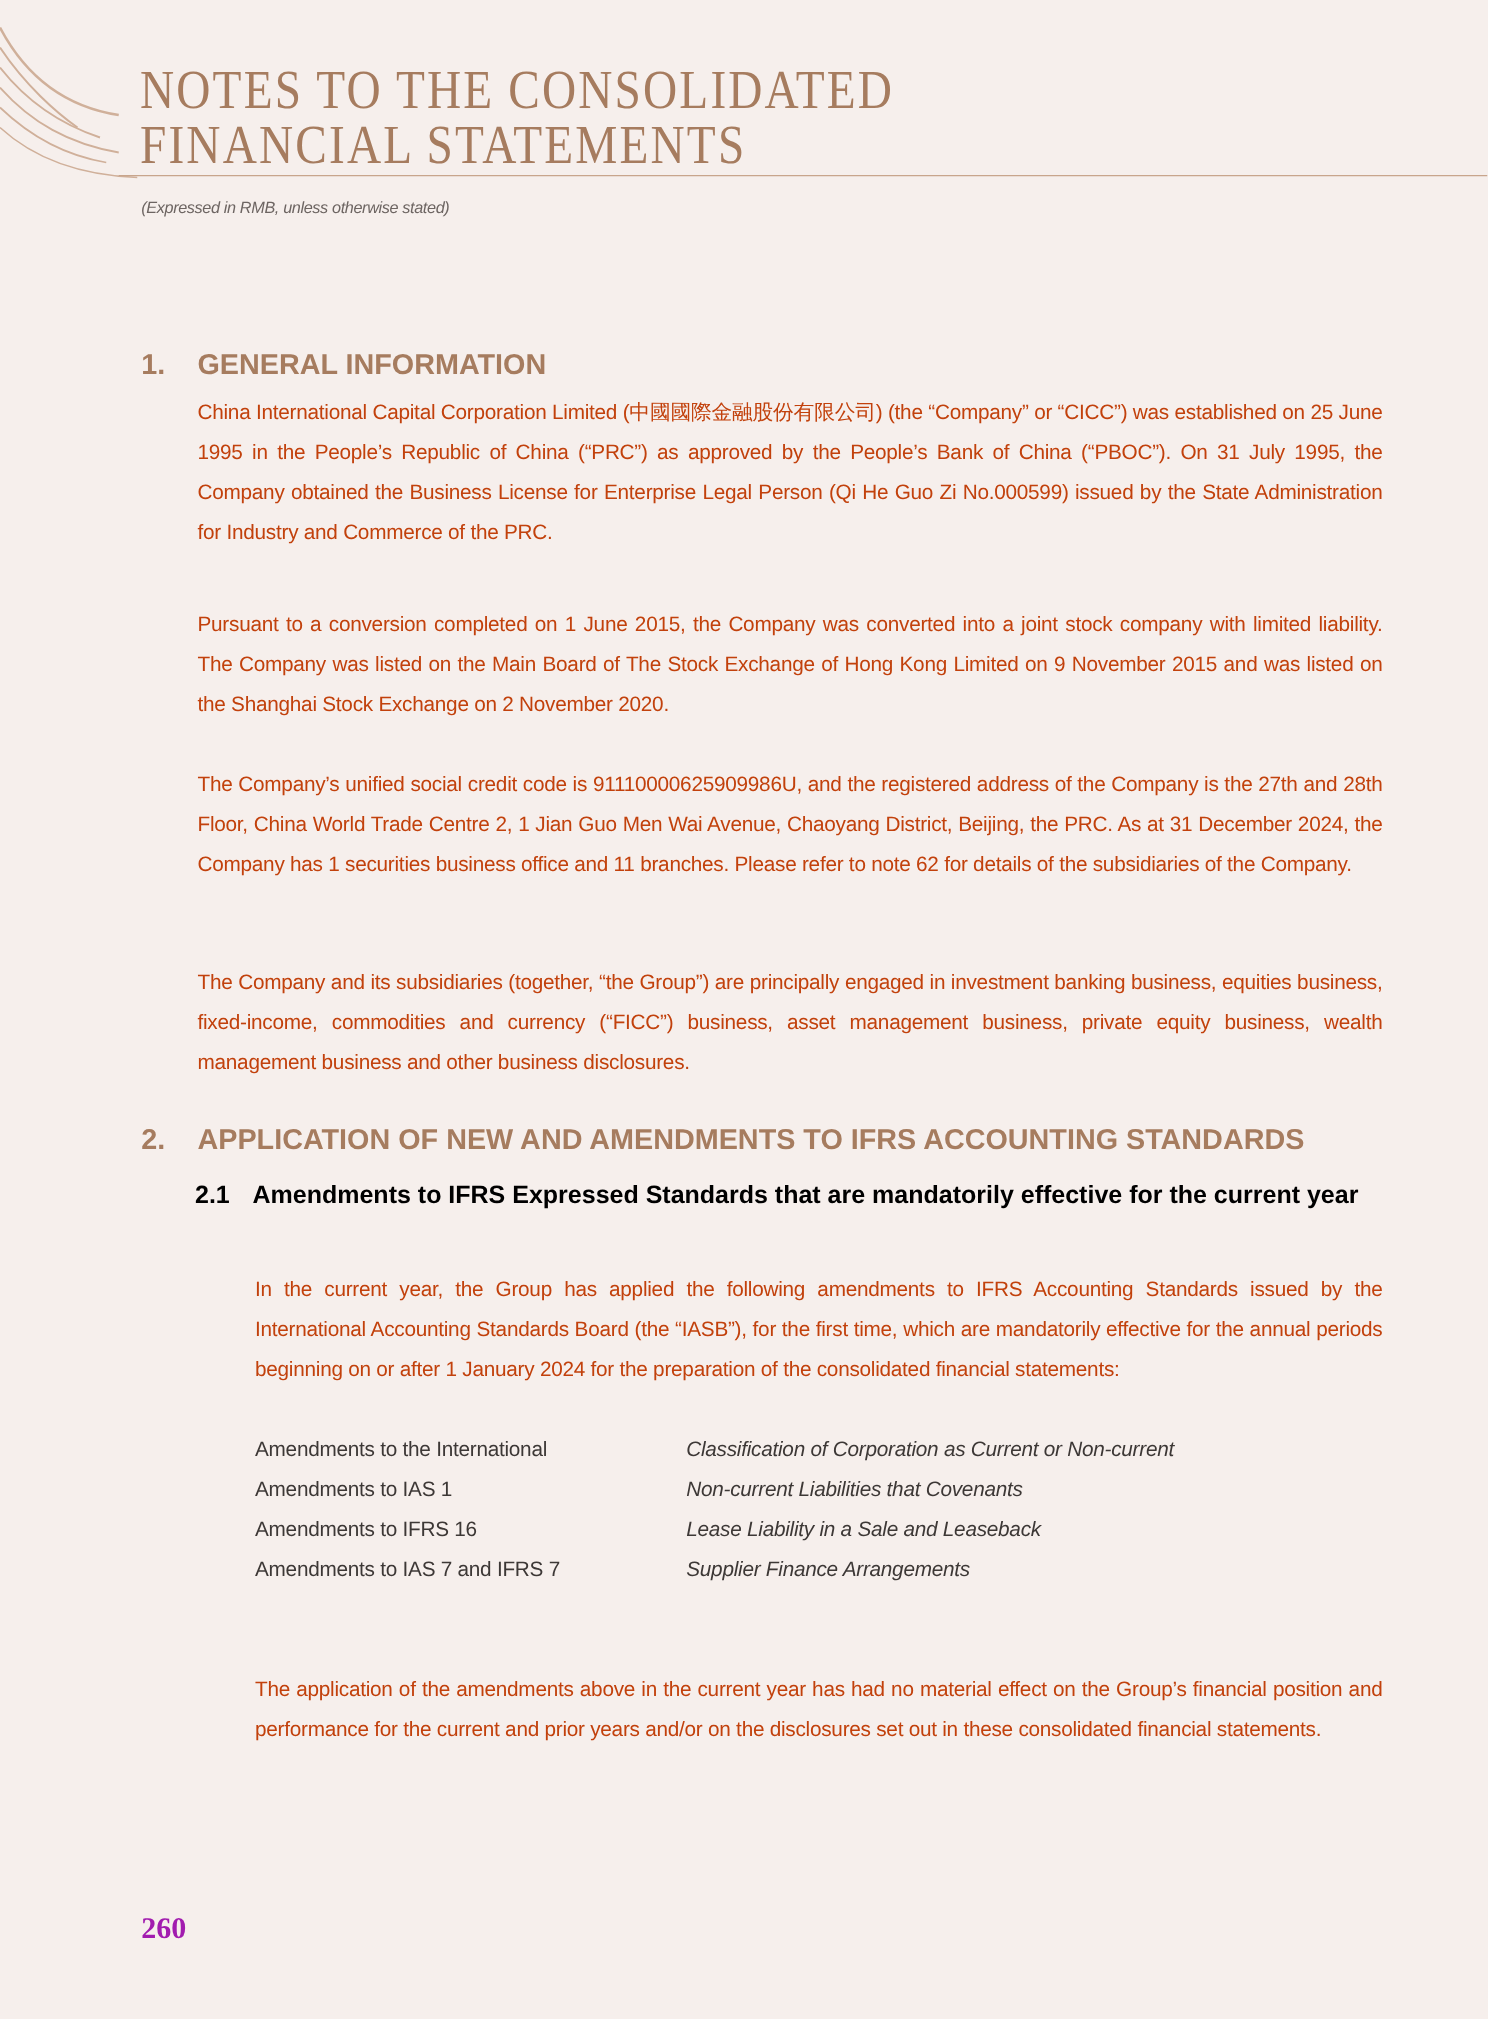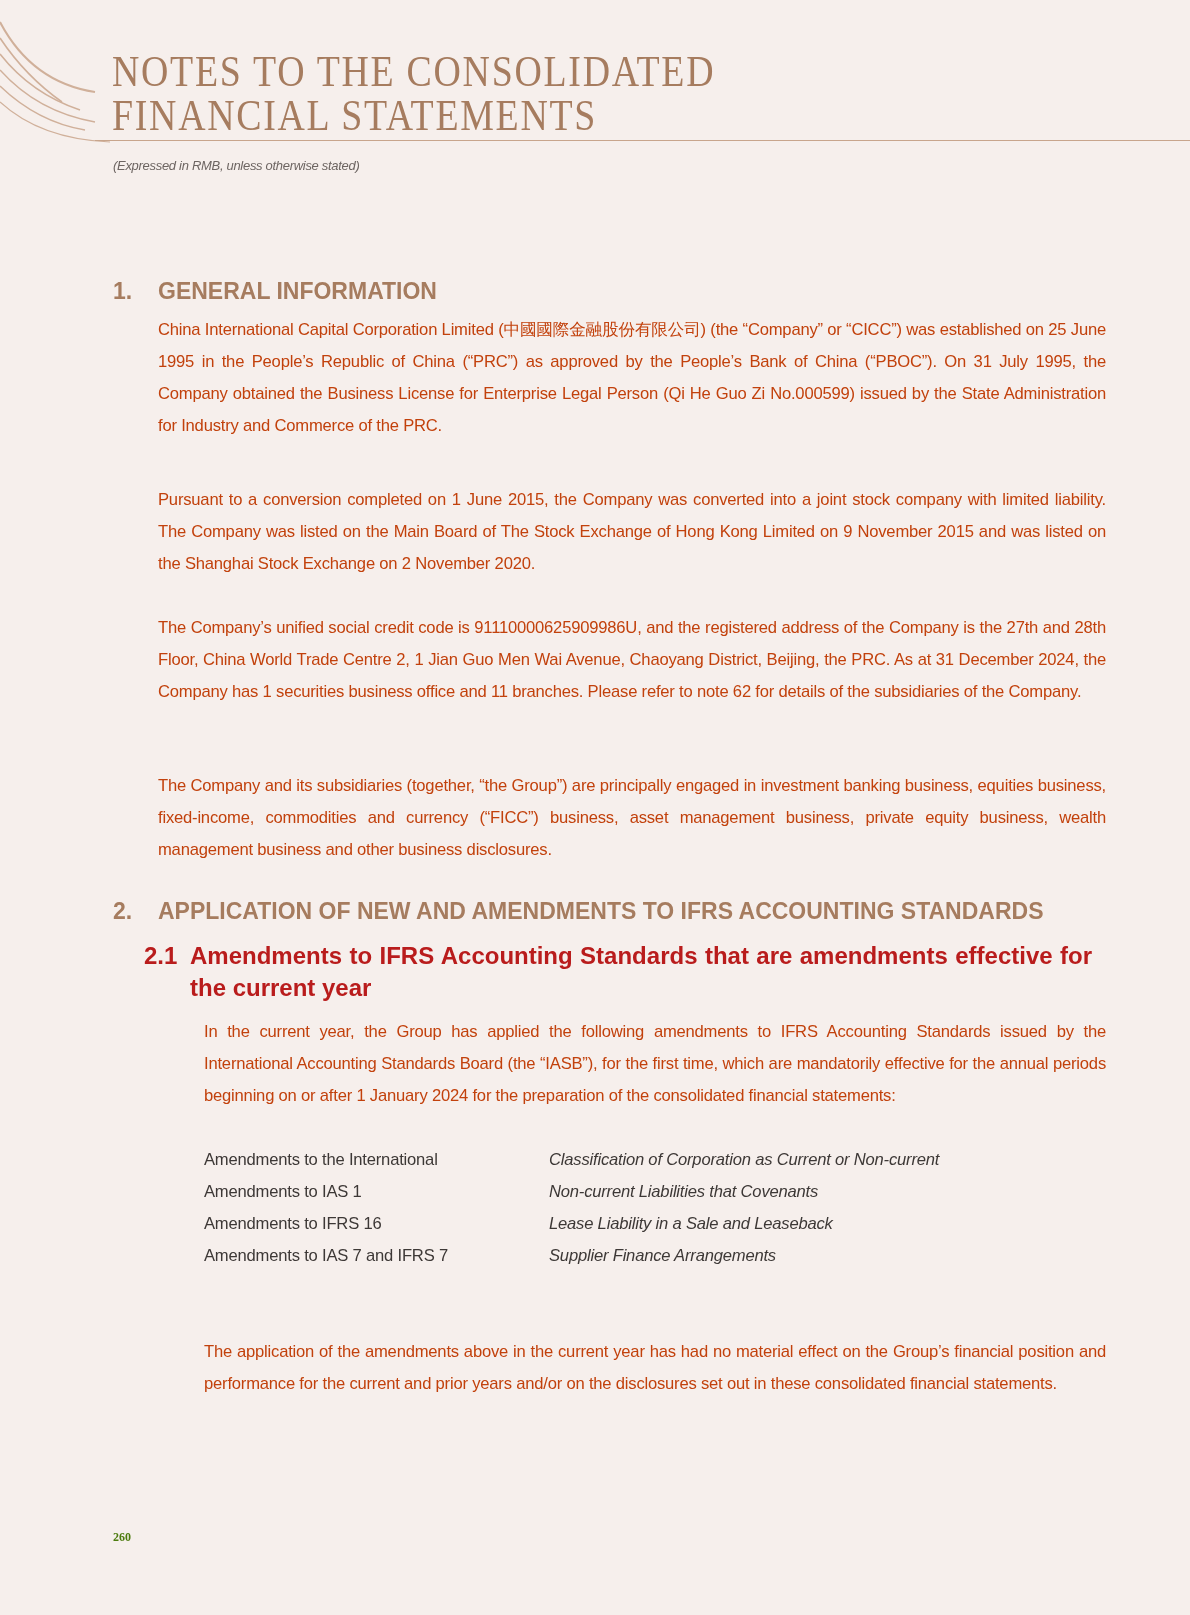--- a/index.html
+++ b/index.html
@@ -38,35 +38,35 @@
     }
     .section-head .num { display: inline-block; width: 45px; }
     .body-text {
       position: absolute;
       font-size: 16.6px; line-height: 32px;
       color: #c2410c;
       text-align: justify;
       letter-spacing: -0.2px;
     }
     .sub-head {
-      position: absolute; left: 144px; width: 948px;
-      font-size: 24px; font-weight: bold; color: #b91c1c;
+      position: absolute; left: 156px; width: 948px;
+      font-size: 20px; font-weight: bold; color: #000000;
       line-height: 32px;
     }
     .sub-head .num { position: absolute; left: 0; top: 0; }
     .sub-head .txt { display: block; margin-left: 46px; text-align: justify; }
     .amend-table { position: absolute; left: 204px; top: 1144px; width: 900px; }
     .amend-row { display: flex; font-size: 16.6px; line-height: 32px; letter-spacing: -0.2px; }
     .amend-row .col1 { width: 345px; }
     .amend-row .col2 { font-style: italic; }
     .indent { padding-left: 17px; }
     .page-num {
       position: absolute; left: 113px; top: 1530px;
       font-family: "Liberation Serif", serif;
-      font-size: 12px; font-weight: bold; color: #4d7c0f;
+      font-size: 24px; font-weight: bold; color: #a21caf;
     }
   </style>
 </head>
 <body>
 
 <svg class="swoosh" viewBox="0 0 110 125">
   <g fill="none" stroke="#d0b09a" stroke-width="2">
     <path d="M0,2 C20,40 50,65 95,72"></path>
     <path d="M0,18 C20,48 45,70 62,82" stroke-width="1.6"></path>
     <path d="M0,34 C22,62 50,80 80,90" stroke-width="1.6"></path>
@@ -89,21 +89,21 @@
 <p class="body-text" style="left:158px; top:314px; width:948px; margin:0;">China International Capital Corporation Limited (中國國際金融股份有限公司) (the “Company” or “CICC”) was established on 25 June 1995 in the People’s Republic of China (“PRC”) as approved by the People’s Bank of China (“PBOC”). On 31 July 1995, the Company obtained the Business License for Enterprise Legal Person (Qi He Guo Zi No.000599) issued by the State Administration for Industry and Commerce of the PRC.</p>
 <p class="body-text" style="left:158px; top:484px; width:948px; margin:0;">Pursuant to a conversion completed on 1 June 2015, the Company was converted into a joint stock company with limited liability. The Company was listed on the Main Board of The Stock Exchange of Hong Kong Limited on 9 November 2015 and was listed on the Shanghai Stock Exchange on 2 November 2020.</p>
 <p class="body-text" style="left:158px; top:612px; width:948px; margin:0;">The Company’s unified social credit code is 91110000625909986U, and the registered address of the Company is the 27th and 28th Floor, China World Trade Centre 2, 1 Jian Guo Men Wai Avenue, Chaoyang District, Beijing, the PRC. As at 31 December 2024, the Company has 1 securities business office and 11 branches. Please refer to note 62 for details of the subsidiaries of the Company.</p>
 <p class="body-text" style="left:158px; top:770px; width:948px; margin:0;">The Company and its subsidiaries (together, “the Group”) are principally engaged in investment banking business, equities business, fixed-income, commodities and currency (“FICC”) business, asset management business, private equity business, wealth management business and other business disclosures.</p>
 
 <div class="section-head" style="top:898px;">
   <span class="num">2.</span><span>APPLICATION OF NEW AND AMENDMENTS TO IFRS ACCOUNTING STANDARDS</span>
 </div>
 <div class="sub-head" style="top:940px;">
   <span class="num">2.1</span>
-  <span class="txt">Amendments to IFRS Accounting Standards that are amendments effective for the current year</span>
+  <span class="txt">Amendments to IFRS Expressed Standards that are mandatorily effective for the current year</span>
 </div>
 <p class="body-text" style="left:204px; top:1016px; width:902px; margin:0;">In the current year, the Group has applied the following amendments to IFRS Accounting Standards issued by the International Accounting Standards Board (the “IASB”), for the first time, which are mandatorily effective for the annual periods beginning on or after 1 January 2024 for the preparation of the consolidated financial statements:</p>
 
 <div class="amend-table">
   <div class="amend-row">
     <div class="col1">Amendments to the International</div>
     <div class="col2">Classification of Corporation as Current or Non-current</div>
   </div>
   <div class="amend-row">
     <div class="col1">Amendments to IAS 1</div>

